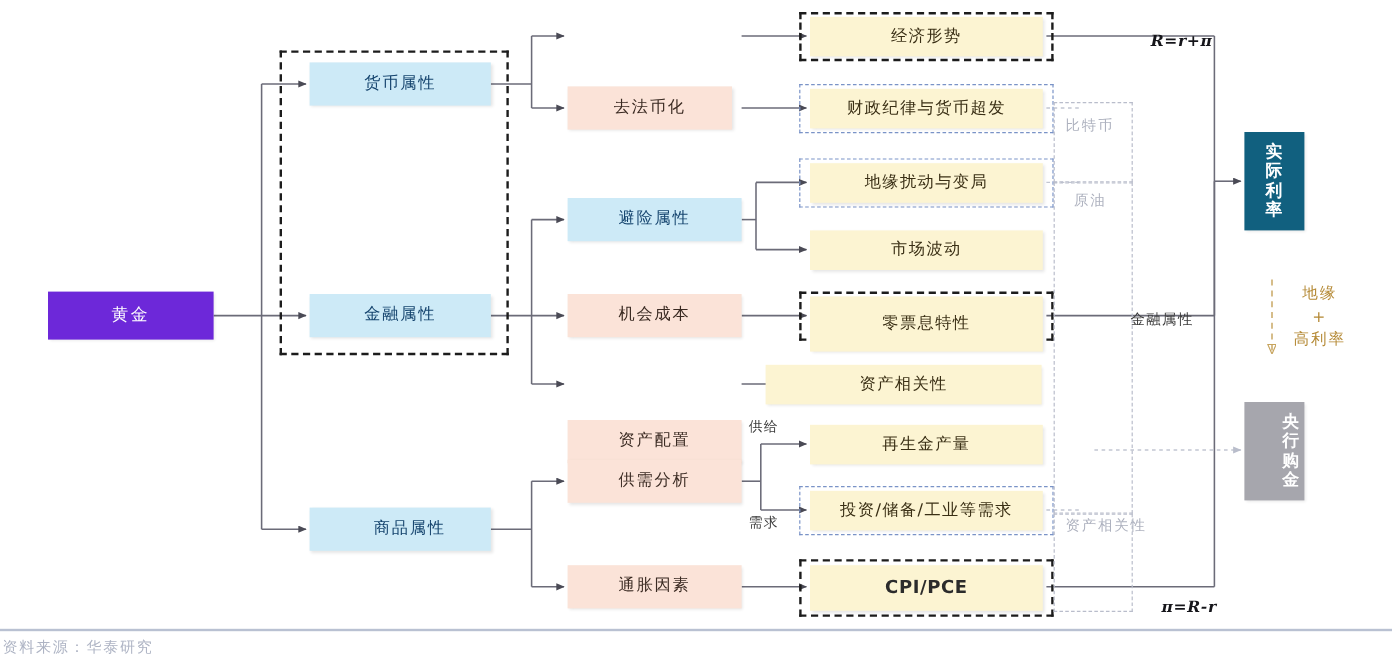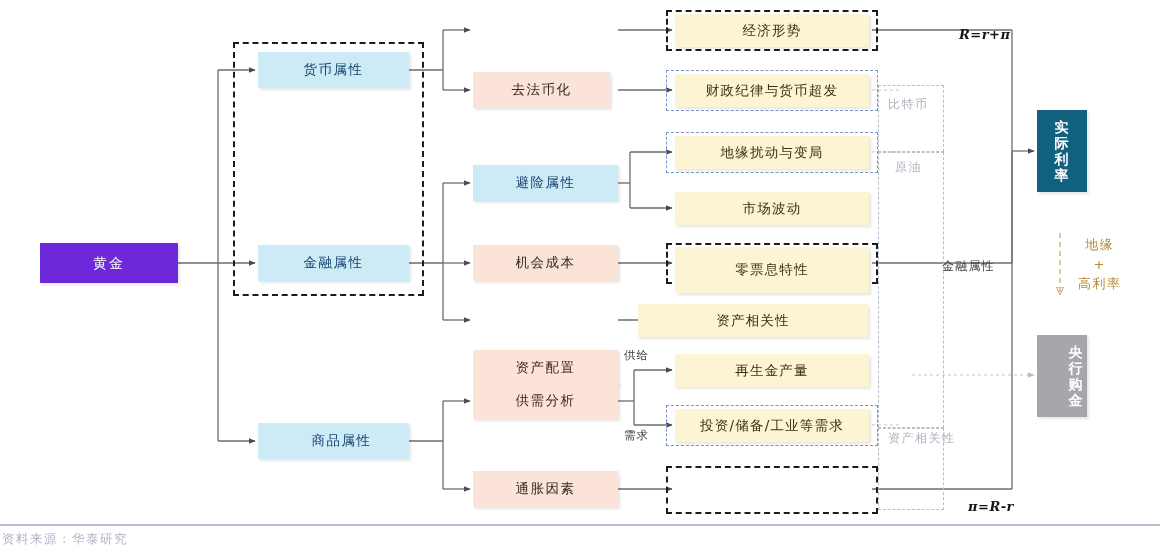--- a/index.html
+++ b/index.html
@@ -184,20 +184,23 @@
   </div>
   <div class="node n-cream" style="left:638px;top:304px;width:230px;height:33px;">
     <span>资产相关性</span>
   </div>
   <div class="node n-cream" style="left:675px;top:354px;width:194px;height:33px;">
     <span>再生金产量</span>
   </div>
   <div class="node n-cream" style="left:675px;top:409px;width:194px;height:33px;">
     <span>投资/储备/工业等需求</span>
   </div>
+  <div class="node n-cream-lat" style="left:675px;top:471px;width:194px;height:38px;">
+    <span>CPI/PCE</span>
+  </div>
 
   <div class="node n-teal-v" style="left:1037px;top:110px;width:50px;height:82px;">
     <span class="v-wrap" style="display:block;width:28px;">实际利率</span>
   </div>
   <div class="node n-gray-v" style="left:1037px;top:335px;width:50px;height:82px;">
     <span class="v-wrap" style="display:block;width:28px;">央行购金</span>
   </div>
 
   <span class="lbl lbl-edge" style="left:624px;top:348px;">供给</span>
   <span class="lbl lbl-edge" style="left:624px;top:428px;">需求</span>

